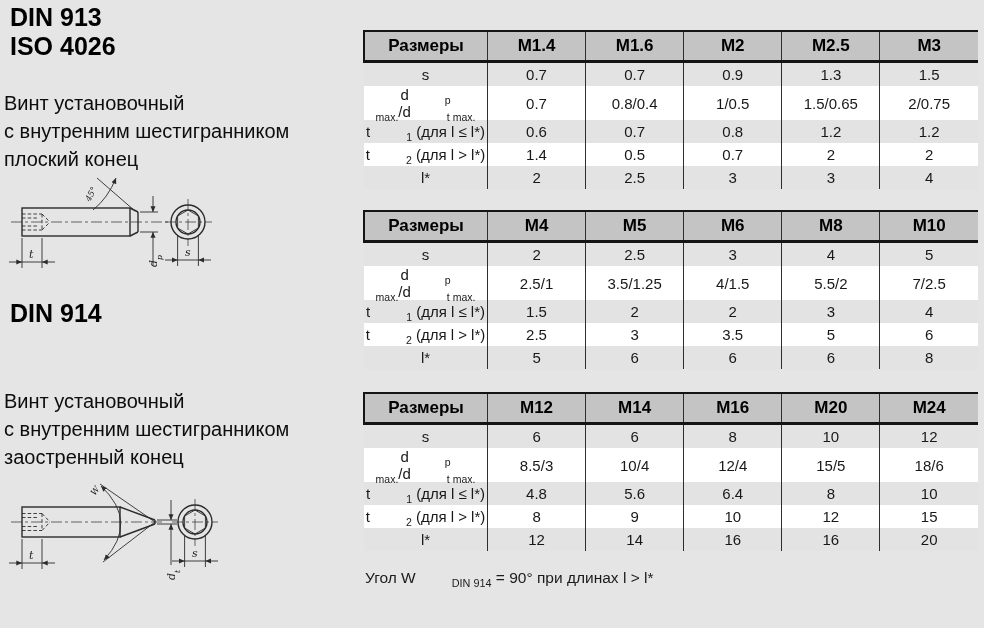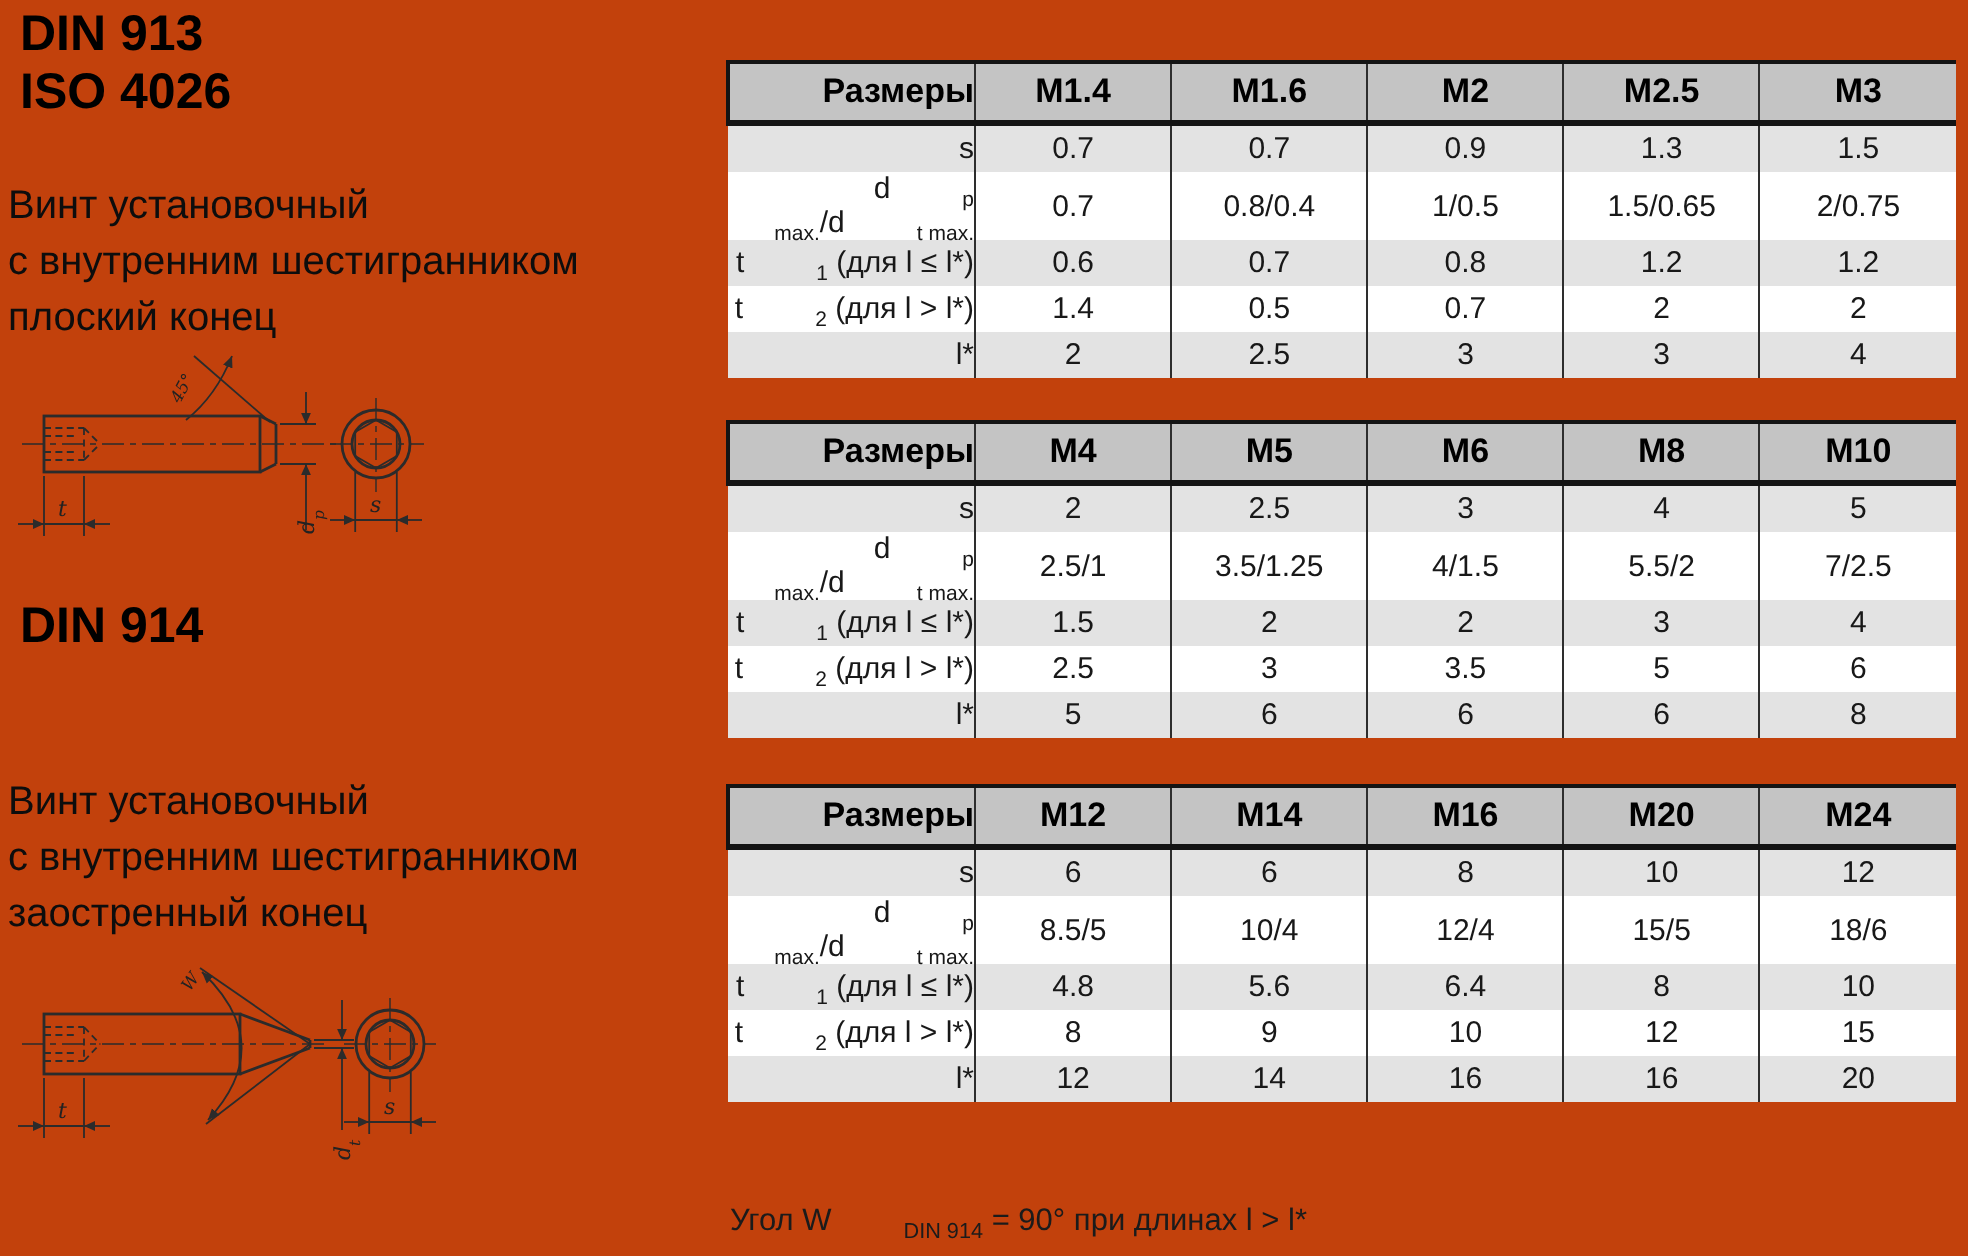--- a/index.html
+++ b/index.html
@@ -1,28 +1,28 @@
 <!DOCTYPE html>
 <html><head>
 <meta charset="utf-8">
 <style>
   html,body { margin:0; padding:0; background:#fff; }
-  .page { position:relative; width:984px; height:628px; background:#c2410c;
+  .page { position:relative; width:984px; height:628px; background:#e5e5e5;
           font-family:"Liberation Sans", sans-serif; color:#111; overflow:hidden; }
 
   
   .std-heading { position:absolute; left:10px; font-weight:bold; font-size:25px;
                  line-height:29px; color:#000; white-space:nowrap; }
   .desc { position:absolute; left:4px; font-size:20px; line-height:28px;
           color:#0d0d0d; white-space:nowrap; }
 
   
   table.dim { position:absolute; left:363px; width:615px; border-collapse:collapse;
               table-layout:fixed; font-size:15px; }
-  table.dim th:first-child { width:122px;text-align:right; }
+  table.dim th:first-child { width:122px; }
   table.dim thead th { background:#c4c4c4; border-top:2px solid #141414;
                        border-bottom:3px solid #141414; font-size:17px; font-weight:bold;
                        height:26px; padding:1px 0; color:#000; }
   table.dim thead th:first-child { border-left:2px solid #141414; }
   table.dim tr > *:not(:first-child) { border-left:1.5px solid #2e2e2e; }
   table.dim tbody th, table.dim tbody td { font-weight:normal; height:23px;
                        text-align:center; padding:0; color:#181818; }
   table.dim tbody tr:nth-child(odd)  { background:#e3e3e3; }
   table.dim tbody tr:nth-child(even) { background:#ffffff; }
   .sub { vertical-align:sub; font-size:70%; line-height:0;margin-left:36px; }
@@ -304,21 +304,21 @@
         <tr>
           <th><span>s</span></th>
           <td>6</td>
           <td>6</td>
           <td>8</td>
           <td>10</td>
           <td>12</td>
         </tr>
         <tr>
           <th><span>d</span><span class="sub">p max.</span><span>/d</span><span class="sub">t max.</span></th>
-          <td>8.5/5</td>
+          <td>8.5/3</td>
           <td>10/4</td>
           <td>12/4</td>
           <td>15/5</td>
           <td>18/6</td>
         </tr>
         <tr>
           <th><span>t</span><span class="sub">1</span><span> (для l ≤ l*)</span></th>
           <td>4.8</td>
           <td>5.6</td>
           <td>6.4</td>
@@ -337,15 +337,15 @@
           <th><span>l*</span></th>
           <td>12</td>
           <td>14</td>
           <td>16</td>
           <td>16</td>
           <td>20</td>
         </tr>
       </tbody>
     </table>
 
-  <div class="note" style="top:602px;text-align:right;"><span>Угол W</span><span class="sub">DIN 914</span><span> = 90° при длинах l &gt; l*</span></div>
+  <div class="note" style="top:569px;text-align:right;"><span>Угол W</span><span class="sub">DIN 914</span><span> = 90° при длинах l &gt; l*</span></div>
 
 </div>
 
 </body></html>

